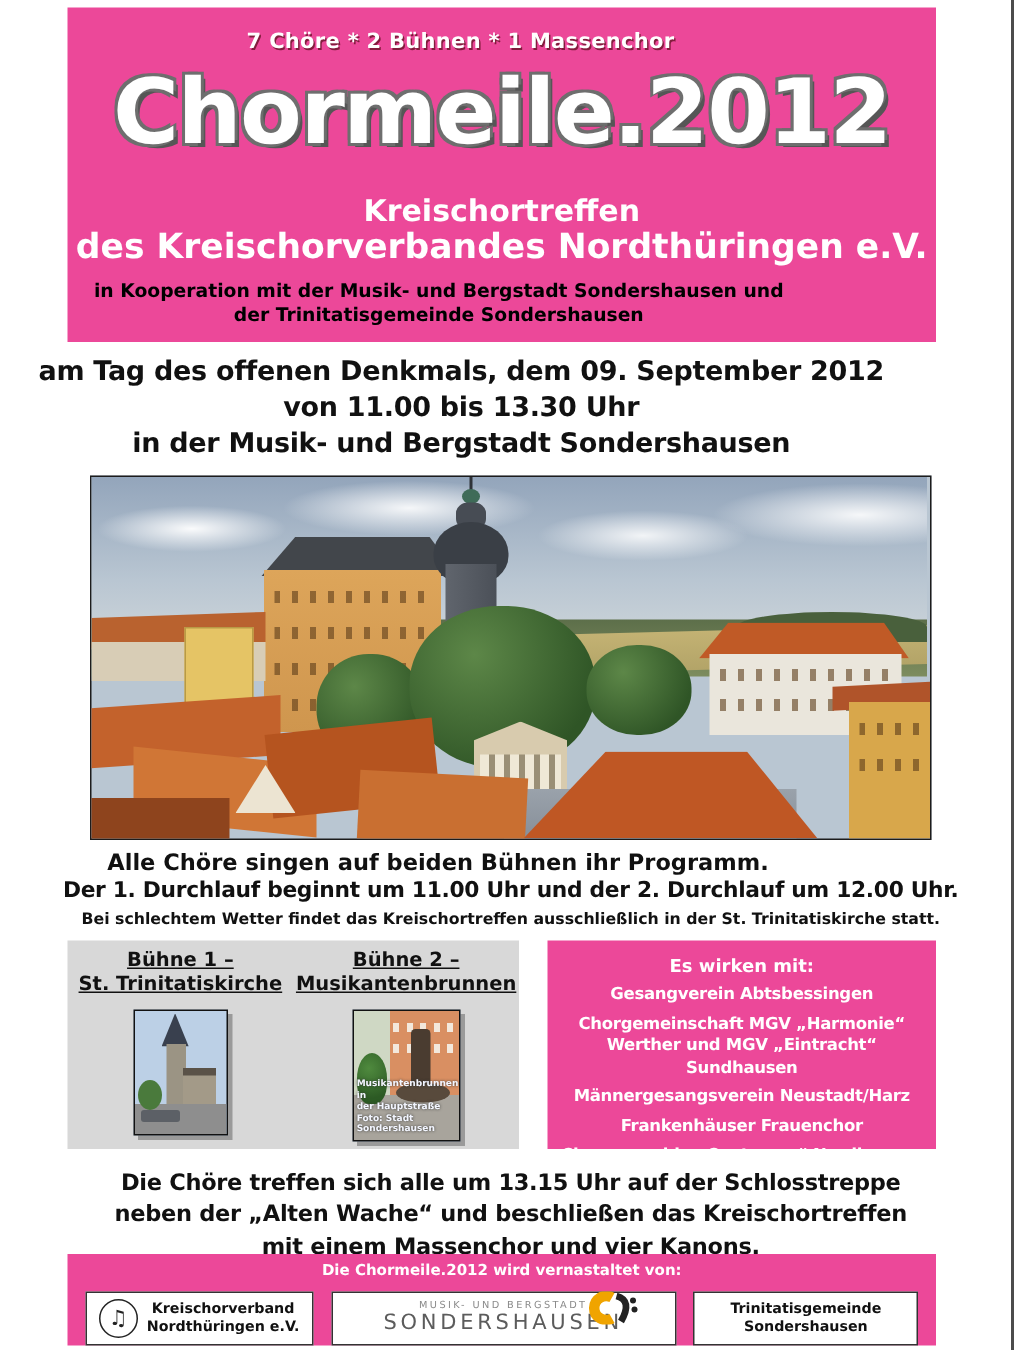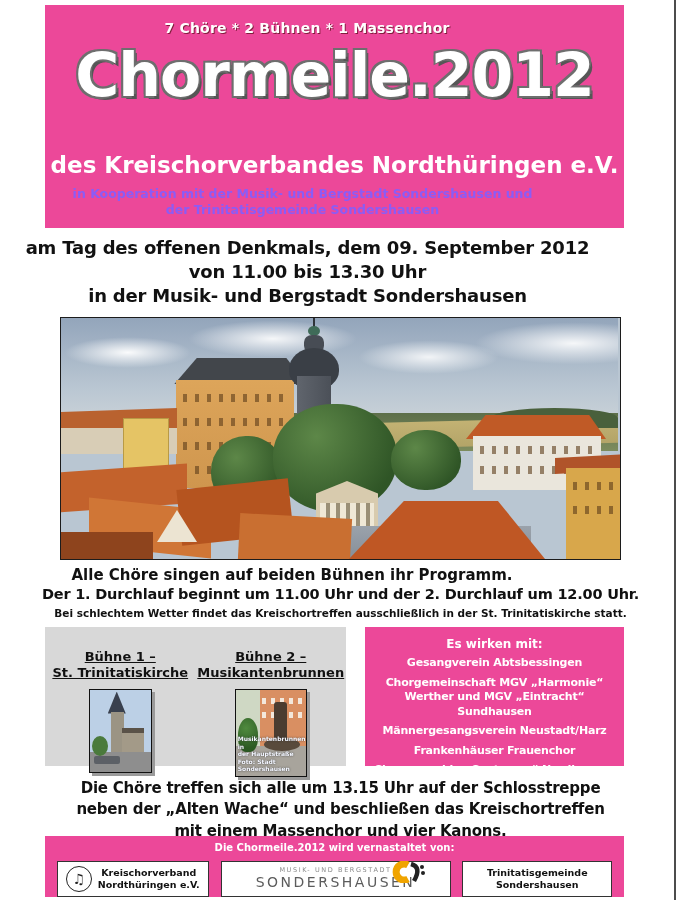--- a/index.html
+++ b/index.html
@@ -10,21 +10,21 @@
 
   
   .red{background:#ec4899;color:#fff;}
   .header-red{left:45px;top:5px;width:579px;height:223px;}
   .tagline{left:45px;top:20px;width:524px;font-size:14px;letter-spacing:.2px;
            text-shadow:1px 1px 0 rgba(60,0,0,.6);color:#fff;}
   .big-title{left:45px;top:40px;width:579px;font-size:60px;letter-spacing:-1px;color:#fff;
              text-shadow:-2px -2px 0 #6e6e6e,2px -2px 0 #6e6e6e,-2px 2px 0 #6e6e6e,3px 3px 0 #565656;}
   .subtitle1{left:45px;top:128px;width:579px;font-size:20px;color:#fff;}
   .subtitle2{left:45px;top:152px;width:579px;font-size:23px;color:#fff;}
-  .coop{left:52px;top:186px;width:501px;font-size:12.5px;line-height:1.3;color:#8b5cf6;}
+  .coop{left:42px;top:186px;width:501px;font-size:12.5px;line-height:1.3;color:#000000;}
 
   
   .event{left:0;top:236px;width:615px;color:#111;font-size:18px;line-height:1.32;letter-spacing:-.2px;}
 
   
   .main-photo{left:60px;top:317px;width:559px;height:241px;border:1px solid #1c1c1c;overflow:hidden;background:#b9c6d2;}
   .sky{left:0;top:0;width:557px;height:115px;
     background:
       radial-gradient(ellipse 90px 22px at 12% 30%,rgba(255,255,255,.95),rgba(255,255,255,0) 70%),
       radial-gradient(ellipse 120px 26px at 38% 18%,rgba(255,255,255,.9),rgba(255,255,255,0) 70%),
@@ -57,21 +57,21 @@
   .ryellow-roof{left:494px;top:138px;width:72px;height:16px;background:#b0542a;transform:skewY(-3deg);}
   .bigroof{left:288px;top:183px;width:196px;height:58px;background:#bf5724;clip-path:polygon(0 100%,28% 0,76% 0,100% 100%);}
 
   
   .program1{left:0;top:566px;width:584px;font-size:15px;color:#111;}
   .program2{left:0;top:586px;width:681px;font-size:14.5px;letter-spacing:-.2px;color:#111;}
   .program-note{left:0;top:607px;width:681px;font-size:10.5px;color:#111;}
 
   
   .stages-box{left:45px;top:627px;width:301px;height:139px;background:#d8d8d8;display:flex;}
-  .stage-col{flex:1;text-align:center;padding-top:22px;}
+  .stage-col{flex:1;text-align:center;padding-top:6px;}
   .stage-h{font-size:13px;line-height:1.25;color:#111;text-decoration:underline;}
   .sphoto{position:relative;display:inline-block;border:1px solid #111;box-shadow:3px 3px 0 #9a9a9a;margin-top:7px;overflow:hidden;background:#bcd0e6;}
   .church{width:61px;height:82px;}
   .fountain{width:70px;height:86px;}
   .cap{position:absolute;left:2px;bottom:3px;text-align:left;font-size:6px;line-height:1.25;color:#f3f6ff;text-shadow:0 0 2px #333;}
   .participants-box{left:365px;top:627px;width:259px;height:139px;padding-top:10px;box-sizing:border-box;}
   .p-head{font-size:12px;color:#fff;margin-bottom:5px;}
   .p-item{font-size:11px;letter-spacing:-.2px;line-height:1.32;color:#fff;margin:0 6px 5px 6px;}
 
   
@@ -94,20 +94,21 @@
   .edge-right{left:674px;top:0;width:2px;height:900px;background:#4c4c4c;}
 </style>
 </head>
 <body>
 
 <div class="poster">
 
   <div class="abs red header-red"></div>
   <div class="abs ctr tagline">7 Chöre * 2 Bühnen * 1 Massenchor</div>
   <div class="abs ctr big-title">Chormeile.2012</div>
+  <div class="abs ctr subtitle1">Kreischortreffen</div>
   <div class="abs ctr subtitle2">des Kreischorverbandes Nordthüringen e.V.</div>
   <div class="abs ctr coop">
     <div>in Kooperation mit der Musik- und Bergstadt Sondershausen und</div>
     <div>der Trinitatisgemeinde Sondershausen</div>
   </div>
 
   <div class="abs ctr event">
     <div>am Tag des offenen Denkmals, dem 09. September 2012</div>
     <div>von 11.00 bis 13.30 Uhr</div>
     <div>in der Musik- und Bergstadt Sondershausen</div>

